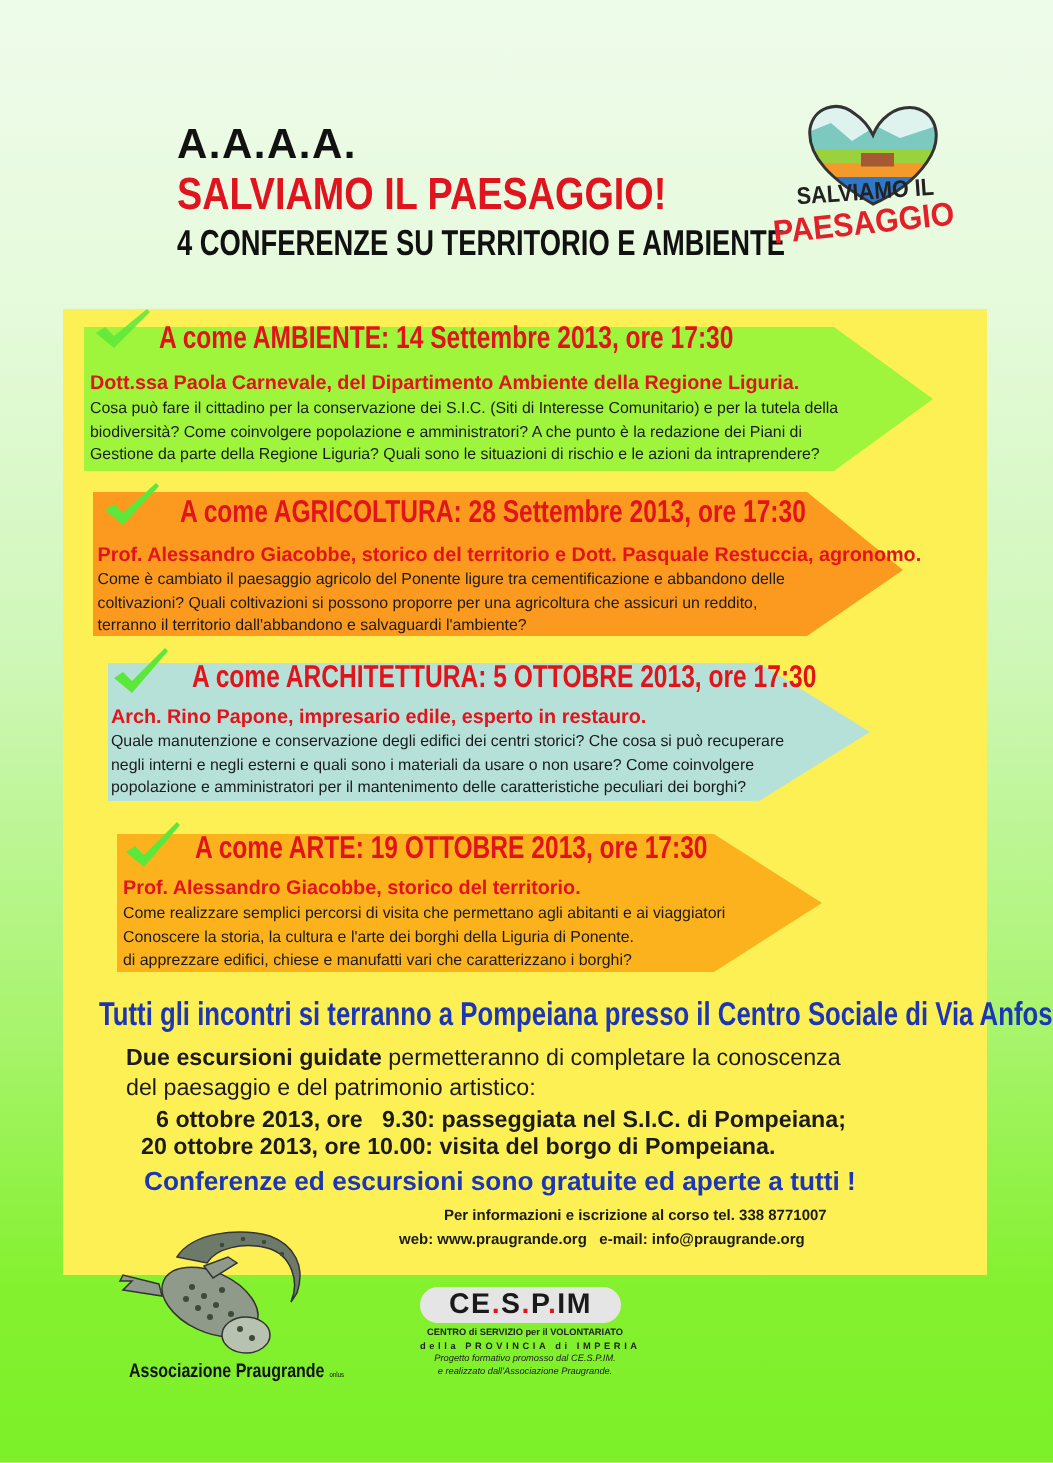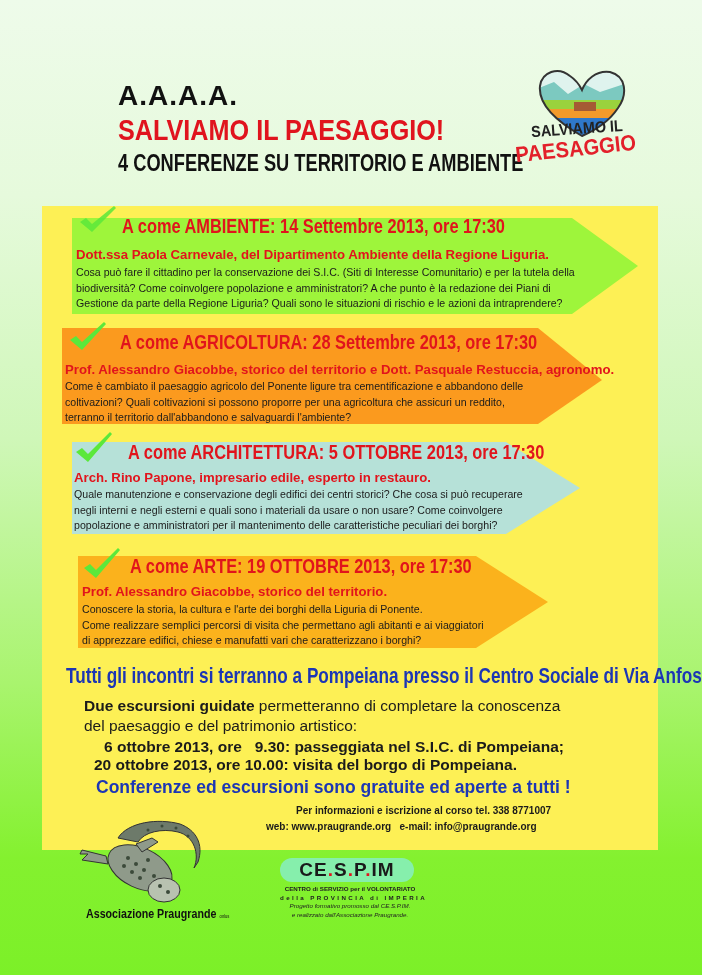--- a/index.html
+++ b/index.html
@@ -31,21 +31,21 @@
   .exc b { font-weight:bold; }
   .exc-line { position:absolute; font-weight:bold; font-size:15.5px; color:#1b1b1b; white-space:nowrap; }
   .free { position:absolute; left:96px; top:777px; font-weight:bold; font-size:17.5px; color:#1c36b5; white-space:nowrap; }
   .info { position:absolute; font-weight:bold; font-size:10px; color:#1b1b1b; white-space:nowrap; }
 
   .lizard { position:absolute; left:78px; top:810px; width:140px; height:95px; }
   .assoc { position:absolute; left:86px; top:906px; font-weight:bold; font-size:13px; color:#111; white-space:nowrap; transform:scaleX(0.82); transform-origin:left; }
   .assoc-small { font-size:5px; font-weight:normal; margin-left:4px; }
 
   .cespim { position:absolute; left:280px; top:858px; width:140px; }
-  .cespim-pill { width:134px; height:24px; background:#86efac; border-radius:12px; text-align:center; font-weight:bold; font-size:19px; color:#1a1a1a; line-height:24px; letter-spacing:1px; }
+  .cespim-pill { width:134px; height:24px; background:#e5e5e5; border-radius:12px; text-align:center; font-weight:bold; font-size:19px; color:#1a1a1a; line-height:24px; letter-spacing:1px; }
   .cespim-pill .dot { color:#e1141c; }
   .cespim-l { text-align:center; font-size:6.2px; color:#222; line-height:8.5px; white-space:nowrap; }
   .cespim-l.b { font-weight:bold; }
   .cespim-l.sp { letter-spacing:2.4px; font-weight:bold; }
   .cespim-l.i { font-style:italic; }
 </style>
 </head>
 <body>
 
 <div class="header">
@@ -70,21 +70,21 @@
       <rect x="0" y="50" width="96" height="20" fill="#2f78c9"></rect>
     </g>
     <path d="M48 68 C20 52 4 36 6 18 C8 4 24 -2 36 8 C42 12 46 18 48 22 C52 12 62 2 76 4 C92 8 94 26 84 40 C76 52 62 62 48 68 Z" fill="none" stroke="#333" stroke-width="2"></path>
   </svg>
   <div class="logo-text1">SALVIAMO IL</div>
   <div class="logo-text2">PAESAGGIO</div>
 </div>
 
 <div class="panel"></div>
 
-<div class="arrow" style="left:56px;top:218px;width:566px;height:96px;margin-left:16px;">
+<div class="arrow" style="left:56px;top:218px;width:566px;height:96px;">
   <svg class="shape" width="566" height="96" viewBox="0 0 566 96" preserveAspectRatio="none">
     <polygon points="0,0 500,0 566,48 500,96 0,96" fill="#9ef53b"></polygon>
   </svg>
   <svg class="check" width="40" height="28" viewBox="0 0 40 28" style="left:6px;top:-12px;">
     <path d="M2 16 L14 26 L38 2 L36 0 L14 18 L8 12 Z" fill="#5be83b" opacity="0.85"></path>
   </svg>
   <div class="ev-head" style="left:50px;top:-4px;">A come AMBIENTE: 14 Settembre 2013, ore 17:30</div>
   <div class="ev-speaker" style="left:4px;top:29px;">Dott.ssa Paola Carnevale, del Dipartimento Ambiente della Regione Liguria.</div>
   <div class="ev-desc" style="left:4px;top:47px;width:540px;">
     <div>Cosa può fare il cittadino per la conservazione dei S.I.C. (Siti di Interesse Comunitario) e per la tutela della</div>
@@ -128,22 +128,22 @@
 <div class="arrow" style="left:78px;top:556px;width:470px;height:92px;">
   <svg class="shape" width="470" height="92" viewBox="0 0 470 92" preserveAspectRatio="none">
     <polygon points="0,0 398,0 470,46 398,92 0,92" fill="#fbb21c"></polygon>
   </svg>
   <svg class="check" width="40" height="32" viewBox="0 0 40 32" style="left:4px;top:-8px;">
     <path d="M2 20 L14 30 L38 2 L36 0 L14 22 L8 16 Z" fill="#5be83b"></path>
   </svg>
   <div class="ev-head" style="left:52px;top:-2px;">A come ARTE: 19 OTTOBRE 2013, ore 17:30</div>
   <div class="ev-speaker" style="left:4px;top:28px;">Prof. Alessandro Giacobbe, storico del territorio.</div>
   <div class="ev-desc" style="left:4px;top:46px;width:460px;">
+    <div>Come realizzare semplici percorsi di visita che permettano agli abitanti e ai viaggiatori</div>
     <div>Conoscere la storia, la cultura e l'arte dei borghi della Liguria di Ponente.</div>
-    <div>Come realizzare semplici percorsi di visita che permettano agli abitanti e ai viaggiatori</div>
     <div>di apprezzare edifici, chiese e manufatti vari che caratterizzano i borghi?</div>
   </div>
 </div>
 
 <div class="where">Tutti gli incontri si terranno a Pompeiana presso il Centro Sociale di Via Anfossi.</div>
 
 <div class="exc" style="white-space:nowrap;">
   <div><b>Due escursioni guidate</b><span> permetteranno di completare la conoscenza</span></div>
   <div>del paesaggio e del patrimonio artistico:</div>
 </div>

